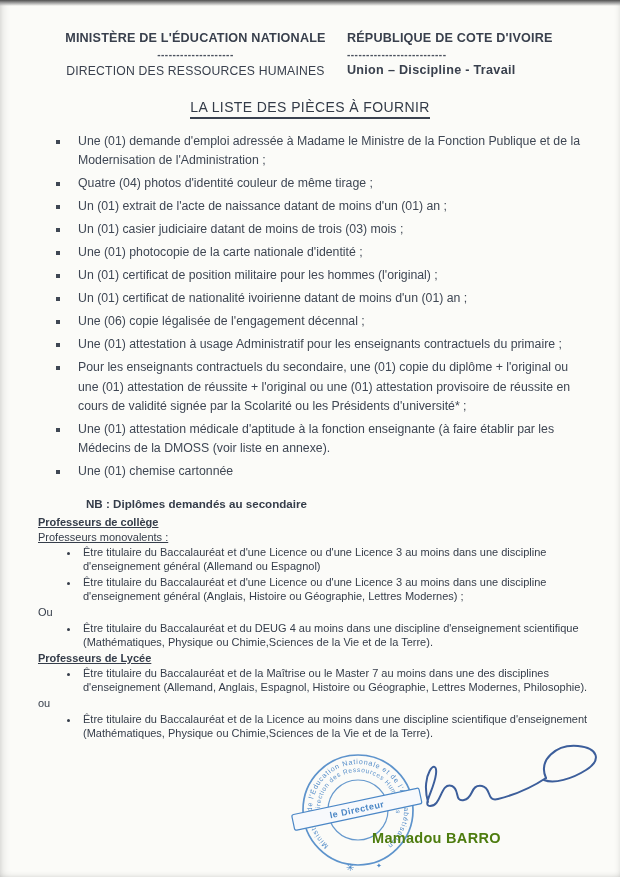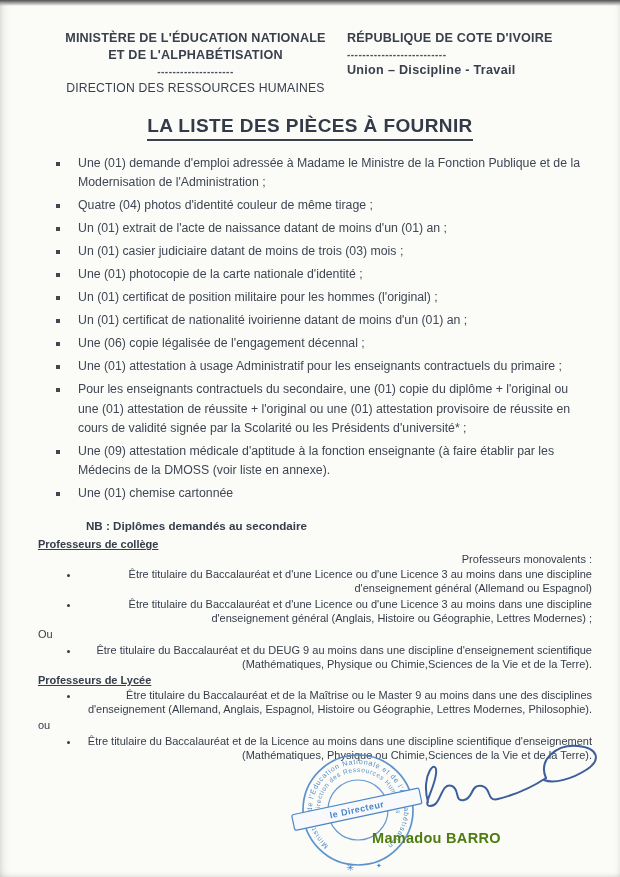--- a/index.html
+++ b/index.html
@@ -25,38 +25,38 @@
   .hdr-left  { width:304px; text-align:center; color:#39404d; }
   .hdr-right { width:248px; text-align:left; color:#39404d; }
   .hdr-main  { font-weight:bold; font-size:12.6px; line-height:1.35; letter-spacing:.2px; }
   .hdr-dashes { font-size:10px; font-weight:bold; letter-spacing:.5px; line-height:1; margin-top:3px; color:#4a515e; }
   .hdr-sub   { font-size:12.2px; margin-top:4px; letter-spacing:.2px; }
   .hdr-motto { font-weight:bold; font-size:12.6px; margin-top:3px; letter-spacing:.3px; }
 
   
   .title-wrap { text-align:center; margin-top:20px; }
   .doc-title {
-    display:inline-block; font-weight:bold; font-size:19px; letter-spacing:.4px;
+    display:inline-block; font-weight:normal; font-size:14px; letter-spacing:.4px;
     color:#333b48; border-bottom:2px solid #3a4250; padding-bottom:2px;
   }
 
   
   ul.pieces { margin:13px 30px 0 0; padding-left:70px; list-style:square; }
   ul.pieces li {
     font-size:12.3px; line-height:1.55; margin-bottom:4px; padding-left:8px;
     color:#3f4754;
   }
 
   
   .nb { margin-top:16px; padding:0 28px 0 38px; font-size:11px; line-height:1.27; color:#353d4a; }
   .nb-heading { font-weight:bold; font-size:11.6px; margin:0 0 5px 0;padding-left:48px; }
   .sec-bold { font-weight:bold; text-decoration:underline; font-size:11px; margin:2px 0 1px 0; }
-  .sec { margin:1px 0;text-align:right; }
+  .sec { text-decoration:underline; margin:1px 0; }
   .or-label { margin:2px 0; }
-  .nb ul { list-style:disc; margin:1px 0 2px 0; padding-left:42px;text-align:right; }
+  .nb ul { list-style:disc; margin:1px 0 2px 0; padding-left:42px; }
   .nb li { margin-bottom:2px; padding-left:3px; }
 
   
   .sign-block { position:absolute; top:740px; left:0; width:620px; height:137px; }
   .stamp-svg { position:absolute; left:286px; top:4px; }
   .stamp-svg text { fill:#4b87c6; font-family:"Liberation Sans",sans-serif; }
   .sig-svg { position:absolute; left:398px; top:0; }
   .sign-name {
     position:absolute; left:372px; top:90px;
     font-weight:bold; font-size:14.5px; color:#4d7c0f; letter-spacing:.3px;
@@ -64,21 +64,20 @@
 </style>
 </head>
 <body>
 
 <div class="page">
   <div class="scan-top"></div>
 
   <div class="header">
     <div class="hdr-left">
       <div class="hdr-main">MINISTÈRE DE L'ÉDUCATION NATIONALE</div>
-      <div class="hdr-main">ET DE L'ALPHABÉTISATION</div>
       <div class="hdr-dashes">--------------------</div>
       <div class="hdr-sub">DIRECTION DES RESSOURCES HUMAINES</div>
     </div>
     <div class="hdr-right">
       <div class="hdr-main">RÉPUBLIQUE DE COTE D'IVOIRE</div>
       <div class="hdr-dashes">--------------------------</div>
       <div class="hdr-motto">Union – Discipline - Travail</div>
     </div>
   </div>
 
@@ -90,45 +89,45 @@
     <li>Une (01) demande d'emploi adressée à Madame le Ministre de la Fonction Publique et de la Modernisation de l'Administration ;</li>
     <li>Quatre (04) photos d'identité couleur de même tirage ;</li>
     <li>Un (01) extrait de l'acte de naissance datant de moins d'un (01) an ;</li>
     <li>Un (01) casier judiciaire datant de moins de trois (03) mois ;</li>
     <li>Une (01) photocopie de la carte nationale d'identité ;</li>
     <li>Un (01) certificat de position militaire pour les hommes (l'original) ;</li>
     <li>Un (01) certificat de nationalité ivoirienne datant de moins d'un (01) an ;</li>
     <li>Une (06) copie légalisée de l'engagement décennal ;</li>
     <li>Une (01) attestation à usage Administratif pour les enseignants contractuels du primaire ;</li>
     <li>Pour les enseignants contractuels du secondaire, une (01) copie du diplôme + l'original ou une (01) attestation de réussite + l'original ou une (01) attestation provisoire de réussite en cours de validité signée par la Scolarité ou les Présidents d'université* ;</li>
-    <li>Une (09) attestation médicale d'aptitude à la fonction enseignante (à faire établir par les Médecins de la DMOSS (voir liste en annexe).</li>
+    <li>Une (01) attestation médicale d'aptitude à la fonction enseignante (à faire établir par les Médecins de la DMOSS (voir liste en annexe).</li>
     <li>Une (01) chemise cartonnée</li>
   </ul>
 
   <div class="nb">
     <p class="nb-heading">NB : Diplômes demandés au secondaire</p>
 
     <p class="sec-bold">Professeurs de collège</p>
     <p class="sec">Professeurs monovalents :</p>
     <ul>
       <li>Être titulaire du Baccalauréat et d'une Licence ou d'une Licence 3 au moins dans une discipline d'enseignement général (Allemand ou Espagnol)</li>
     </ul>
 
     <ul>
       <li>Être titulaire du Baccalauréat et d'une Licence ou d'une Licence 3 au moins dans une discipline d'enseignement général (Anglais, Histoire ou Géographie, Lettres Modernes) ;</li>
     </ul>
 
     <p class="or-label">Ou</p>
     <ul>
-      <li>Être titulaire du Baccalauréat et du DEUG 9 au moins dans une discipline d'enseignement scientifique (Mathématiques, Physique ou Chimie,Sciences de la Vie et de la Terre).</li>
+      <li>Être titulaire du Baccalauréat et du DEUG 4 au moins dans une discipline d'enseignement scientifique (Mathématiques, Physique ou Chimie,Sciences de la Vie et de la Terre).</li>
     </ul>
 
     <p class="sec-bold">Professeurs de Lycée</p>
     <ul>
-      <li>Être titulaire du Baccalauréat et de la Maîtrise ou le Master 9 au moins dans une des disciplines d'enseignement (Allemand, Anglais, Espagnol, Histoire ou Géographie, Lettres Modernes, Philosophie).</li>
+      <li>Être titulaire du Baccalauréat et de la Maîtrise ou le Master 7 au moins dans une des disciplines d'enseignement (Allemand, Anglais, Espagnol, Histoire ou Géographie, Lettres Modernes, Philosophie).</li>
     </ul>
 
     <p class="or-label">ou</p>
     <ul>
       <li>Être titulaire du Baccalauréat et de la Licence au moins dans une discipline scientifique d'enseignement (Mathématiques, Physique ou Chimie,Sciences de la Vie et de la Terre).</li>
     </ul>
   </div>
 
   <div class="sign-block">
 

